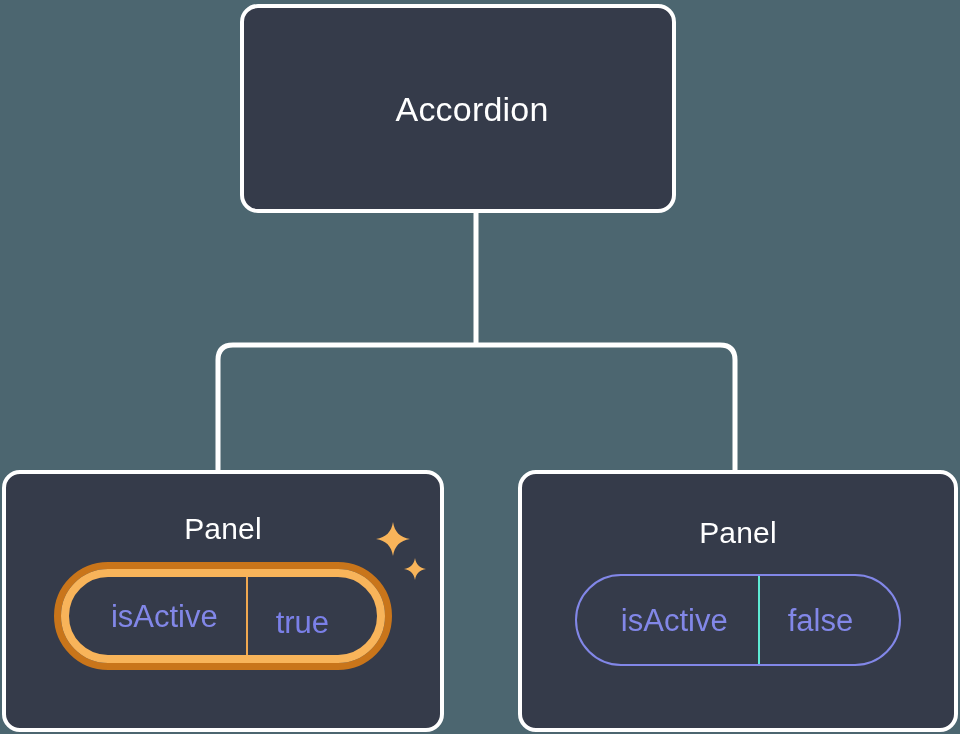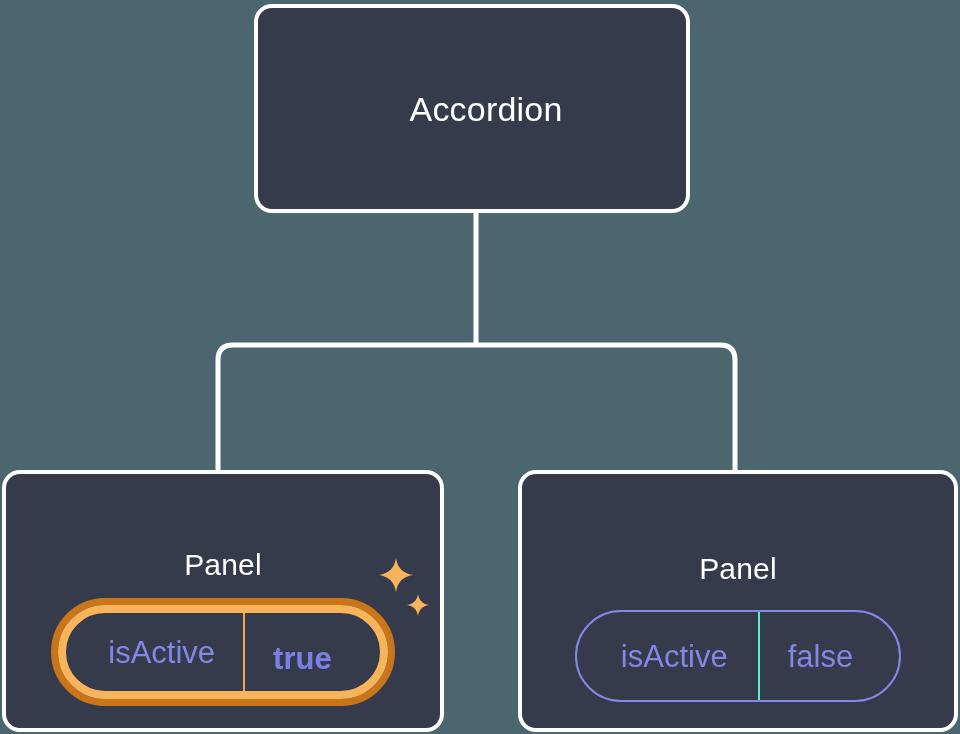--- a/index.html
+++ b/index.html
@@ -37,21 +37,21 @@
     position: absolute;
     box-sizing: border-box;
     background: #353b4a;
     border: 4px solid #ffffff;
     border-radius: 18px;
     display: flex;
     flex-direction: column;
     align-items: center;
   }
   .node-root {
-    left: 254px;
+    left: 240px;
     top: 4px;
     width: 436px;
     height: 209px;
     justify-content: center;
     padding-left: 28px;
   }
   .node-panel-left {
     left: 2px;
     top: 470px;
     width: 442px;
@@ -69,21 +69,20 @@
     color: #ffffff;
     font-size: 34px;
     font-weight: 400;
     letter-spacing: 0.2px;
     line-height: 1;
     white-space: nowrap;
   }
   .node-panel-left .node-title,
   .node-panel-right .node-title {
     font-size: 30px;
-    margin-top: 36px;
   }
 
   
   .pill-wrap {
     position: relative;
     margin-top: 26px;
   }
   .pill {
     box-sizing: border-box;
     display: flex;
@@ -139,21 +138,21 @@
     line-height: 1;
     white-space: nowrap;
     color: #8287e8;
   }
   .pill-inner .cell-key {
     padding: 0 28px 0 42px;
   }
   .pill-inner .cell-val {
     padding: 12px 48px 0 28px;
     border-left: 2px solid #f0a850;
-    font-weight: bold;
+    font-weight: normal;
     color: #7b80e8;
   }
 
   
   .sparkles {
     position: absolute;
     right: -42px;
     top: -40px;
     width: 60px;
     height: 70px;

